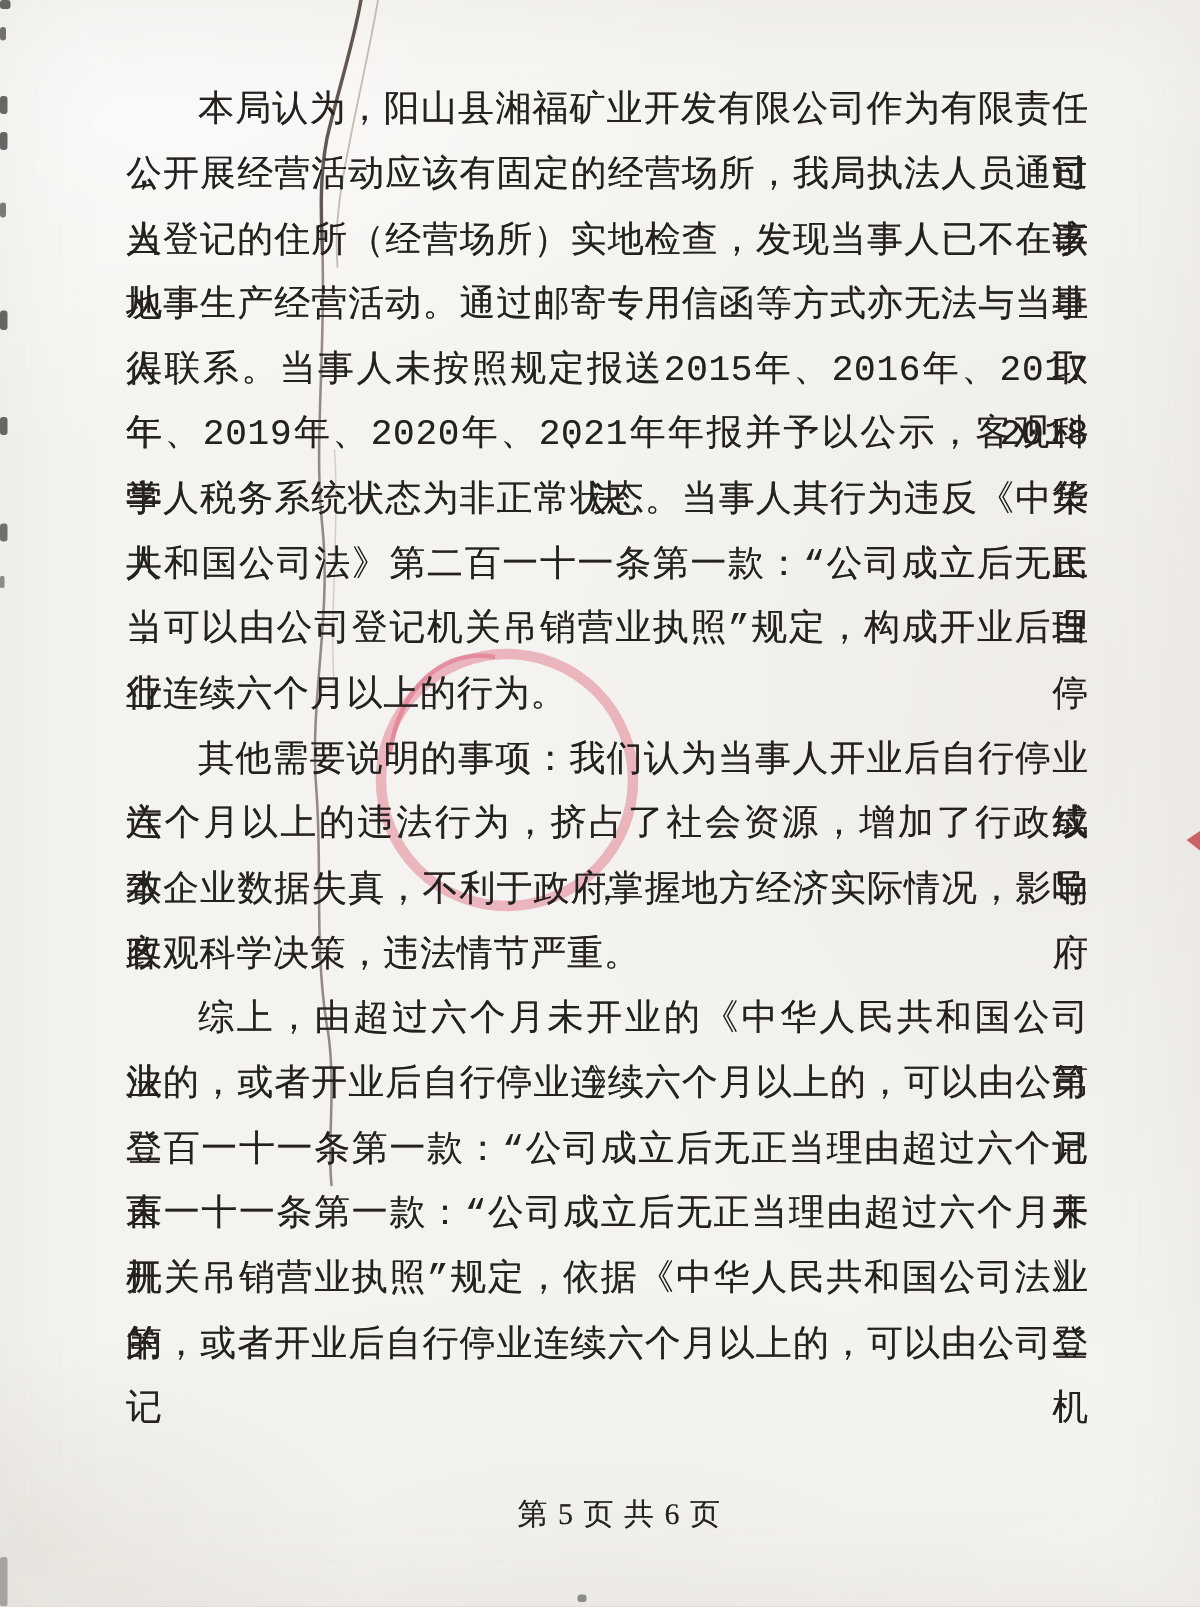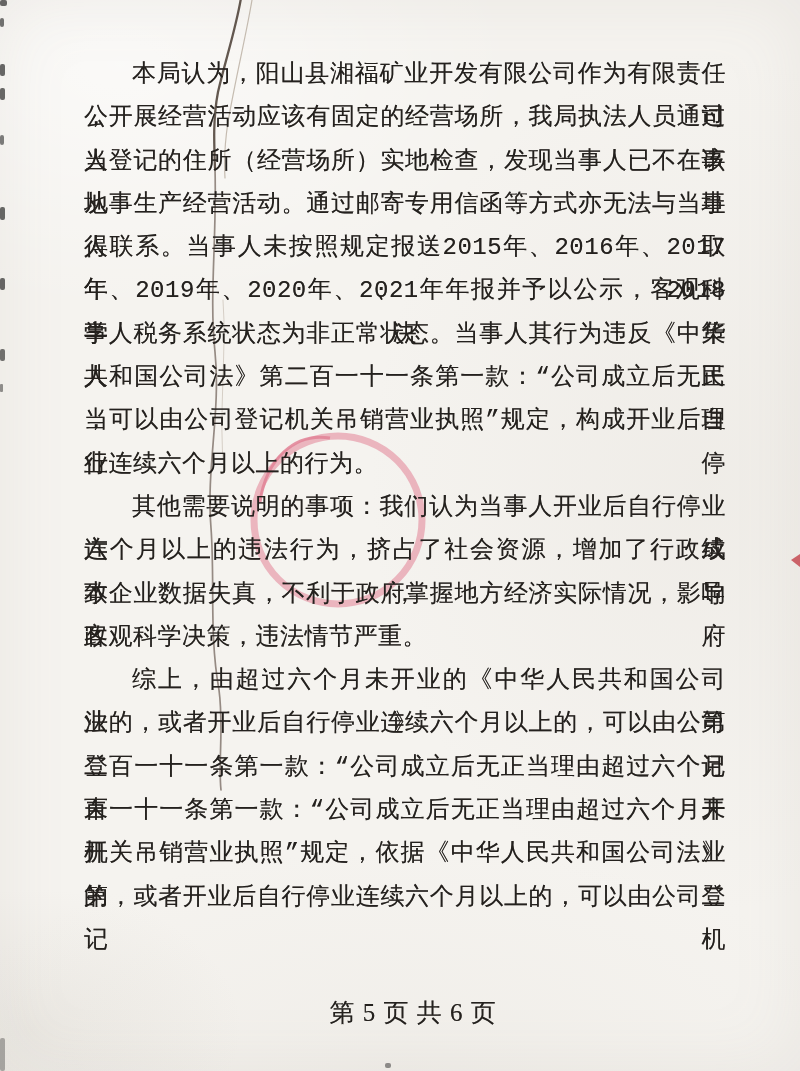--- a/index.html
+++ b/index.html
@@ -56,21 +56,21 @@
   }
   .line.indent { text-indent: 48px; }
   .line.short  { text-align-last: left; }
   .footer {
     position: absolute;
     left: 0;
     right: 0;
     top: 996px;
     text-align: center;
     padding-left: 26px;
-    font-size: 25px;
+    font-size: 20px;
     letter-spacing: 1px;
     text-shadow: 0 0 0.4px rgba(36,33,30,0.5);
   }
 </style>
 </head>
 <body>
 
 <div class="page">
 
   <svg class="artifacts" viewBox="0 0 800 1071" aria-hidden="true">

